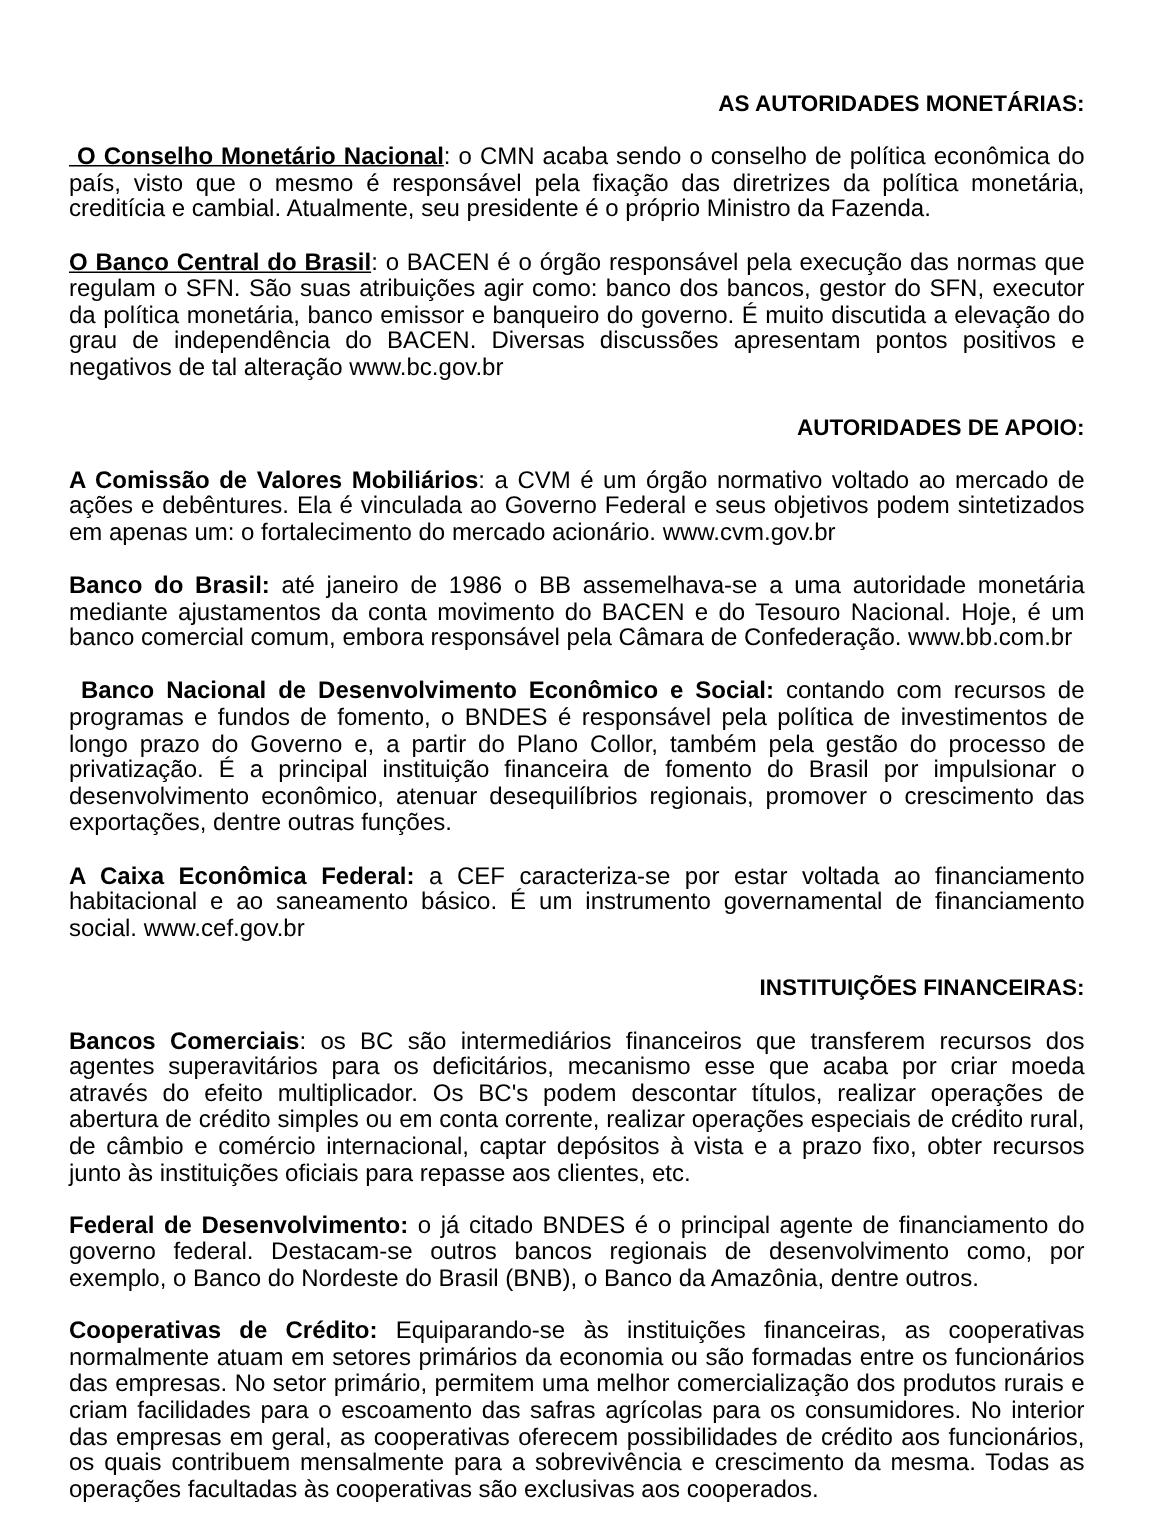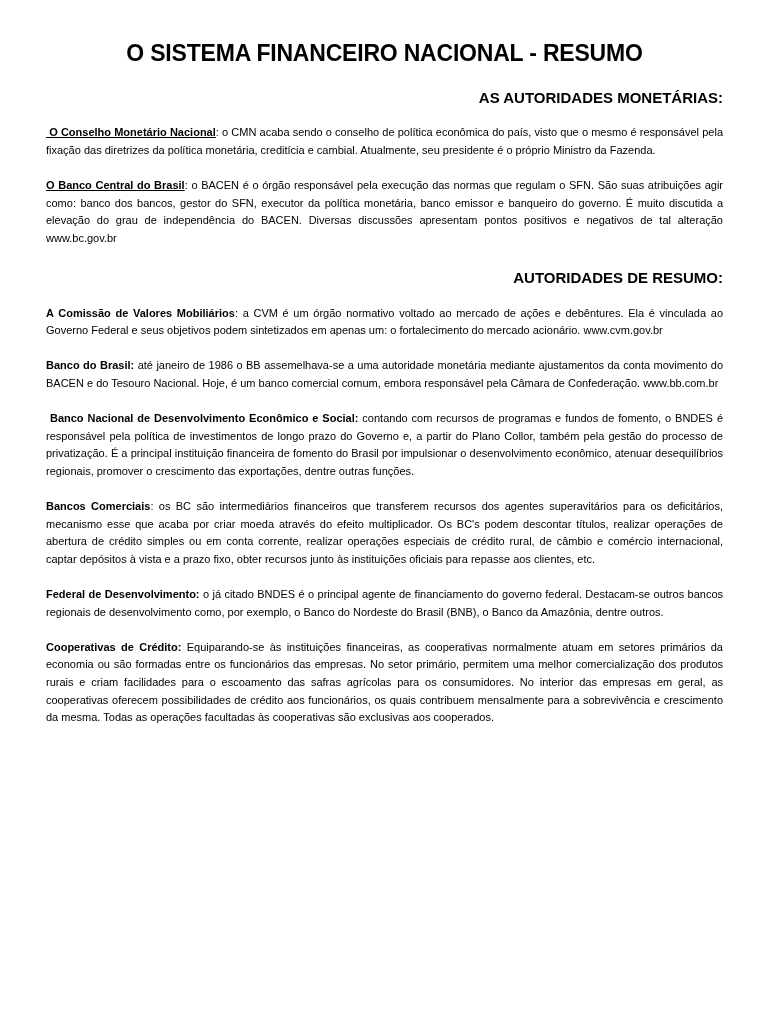--- a/index.html
+++ b/index.html
@@ -31,51 +31,52 @@
     letter-spacing: -0.2px;
   }
   .section-heading {
     font-size: 15px;
     line-height: 17.6px;
     font-weight: bold;
     margin: 22px 0 0 0;
     text-align: right;
   }
   .para {
-    font-size: 11px;
+    font-size: 16px;
     line-height: 17.6px;
     text-align: justify;
     margin: 17.6px 0 0 0;
   }
   .lead {
     font-weight: bold;
   }
   .lead.underlined {
     text-decoration: underline;
   }
 </style>
 </head>
 <body>
 
 <div class="page">
 
-  <h1 class="title">O SISTEMA FINANCEIRO NACIONAL - RESUMO</h1>
 
   <div>
     <h2 class="section-heading">AS AUTORIDADES MONETÁRIAS:</h2>
     <p class="para"><span class="lead underlined">&nbsp;O Conselho Monetário Nacional</span><span>: o CMN acaba sendo o conselho de política econômica do país, visto que o mesmo é responsável pela fixação das diretrizes da política monetária, creditícia e cambial. Atualmente, seu presidente é o próprio Ministro da Fazenda.</span></p>
     <p class="para"><span class="lead underlined">O Banco Central do Brasil</span><span>: o BACEN é o órgão responsável pela execução das normas que regulam o SFN. São suas atribuições agir como: banco dos bancos, gestor do SFN, executor da política monetária, banco emissor e banqueiro do governo. É muito discutida a elevação do grau de independência do BACEN. Diversas discussões apresentam pontos positivos e negativos de tal alteração www.bc.gov.br</span></p>
   </div>
 
   <div>
-    <h2 class="section-heading">AUTORIDADES DE RESUMO:</h2>
+    <h2 class="section-heading">AUTORIDADES DE APOIO:</h2>
     <p class="para"><span class="lead">A Comissão de Valores Mobiliários</span><span>: a CVM é um órgão normativo voltado ao mercado de ações e debêntures. Ela é vinculada ao Governo Federal e seus objetivos podem sintetizados em apenas um: o fortalecimento do mercado acionário. www.cvm.gov.br</span></p>
     <p class="para"><span class="lead">Banco do Brasil:</span><span> até janeiro de 1986 o BB assemelhava-se a uma autoridade monetária mediante ajustamentos da conta movimento do BACEN e do Tesouro Nacional. Hoje, é um banco comercial comum, embora responsável pela Câmara de Confederação. www.bb.com.br</span></p>
     <p class="para"><span class="lead">&nbsp;Banco Nacional de Desenvolvimento Econômico e Social:</span><span> contando com recursos de programas e fundos de fomento, o BNDES é responsável pela política de investimentos de longo prazo do Governo e, a partir do Plano Collor, também pela gestão do processo de privatização. É a principal instituição financeira de fomento do Brasil por impulsionar o desenvolvimento econômico, atenuar desequilíbrios regionais, promover o crescimento das exportações, dentre outras funções.</span></p>
+    <p class="para"><span class="lead">A Caixa Econômica Federal:</span><span> a CEF caracteriza-se por estar voltada ao financiamento habitacional e ao saneamento básico. É um instrumento governamental de financiamento social. www.cef.gov.br</span></p>
   </div>
 
   <div>
+    <h2 class="section-heading">INSTITUIÇÕES FINANCEIRAS:</h2>
     <p class="para"><span class="lead">Bancos Comerciais</span><span>: os BC são intermediários financeiros que transferem recursos dos agentes superavitários para os deficitários, mecanismo esse que acaba por criar moeda através do efeito multiplicador. Os BC's podem descontar títulos, realizar operações de abertura de crédito simples ou em conta corrente, realizar operações especiais de crédito rural, de câmbio e comércio internacional, captar depósitos à vista e a prazo fixo, obter recursos junto às instituições oficiais para repasse aos clientes, etc.</span></p>
     <p class="para"><span class="lead">Federal de Desenvolvimento:</span><span> o já citado BNDES é o principal agente de financiamento do governo federal. Destacam-se outros bancos regionais de desenvolvimento como, por exemplo, o Banco do Nordeste do Brasil (BNB), o Banco da Amazônia, dentre outros.</span></p>
     <p class="para"><span class="lead">Cooperativas de Crédito:</span><span> Equiparando-se às instituições financeiras, as cooperativas normalmente atuam em setores primários da economia ou são formadas entre os funcionários das empresas. No setor primário, permitem uma melhor comercialização dos produtos rurais e criam facilidades para o escoamento das safras agrícolas para os consumidores. No interior das empresas em geral, as cooperativas oferecem possibilidades de crédito aos funcionários, os quais contribuem mensalmente para a sobrevivência e crescimento da mesma. Todas as operações facultadas às cooperativas são exclusivas aos cooperados.</span></p>
   </div>
 
 </div>
 
 </body></html>

